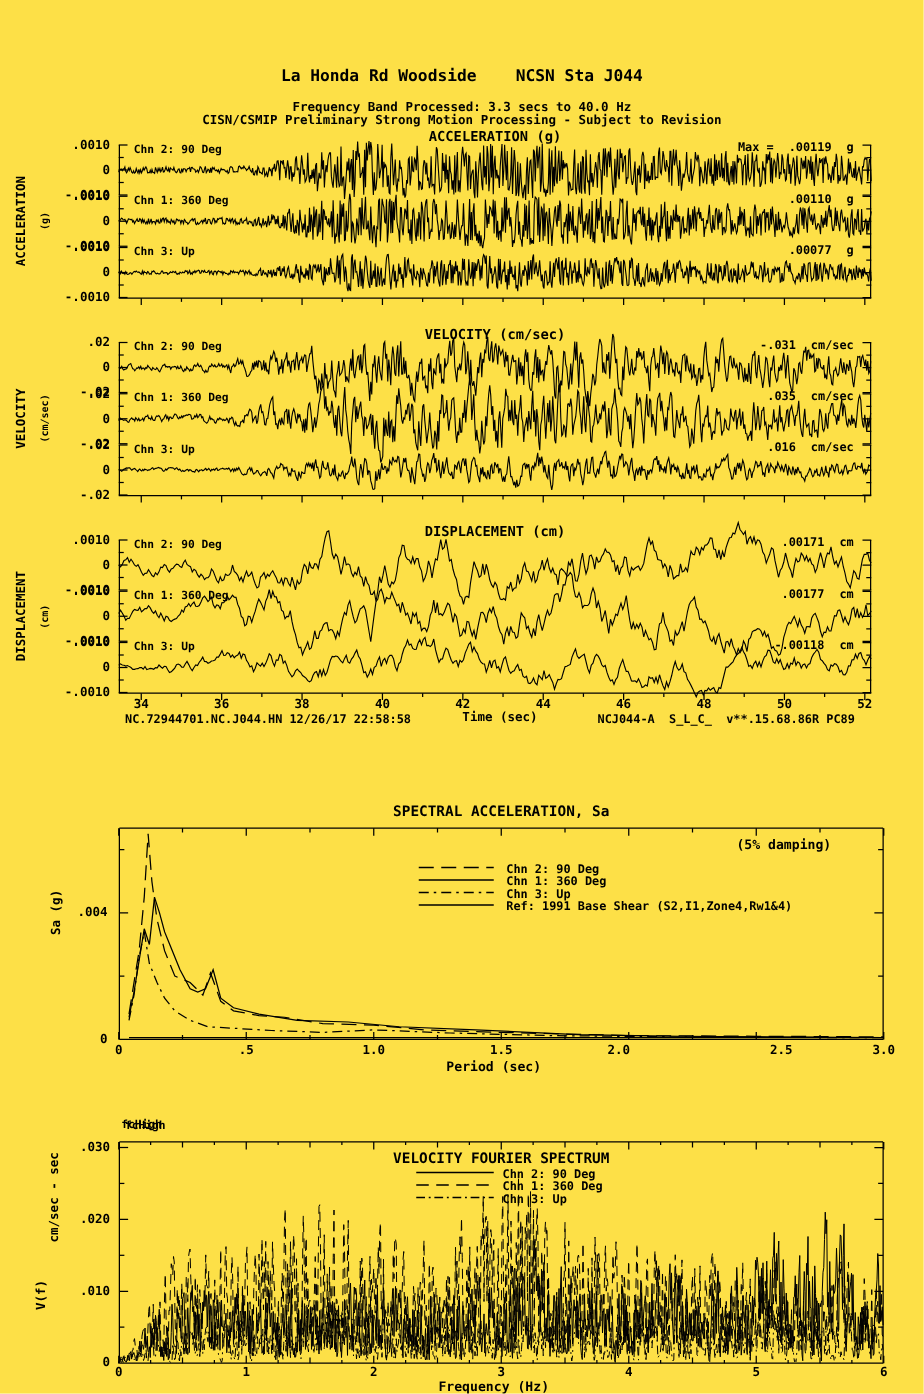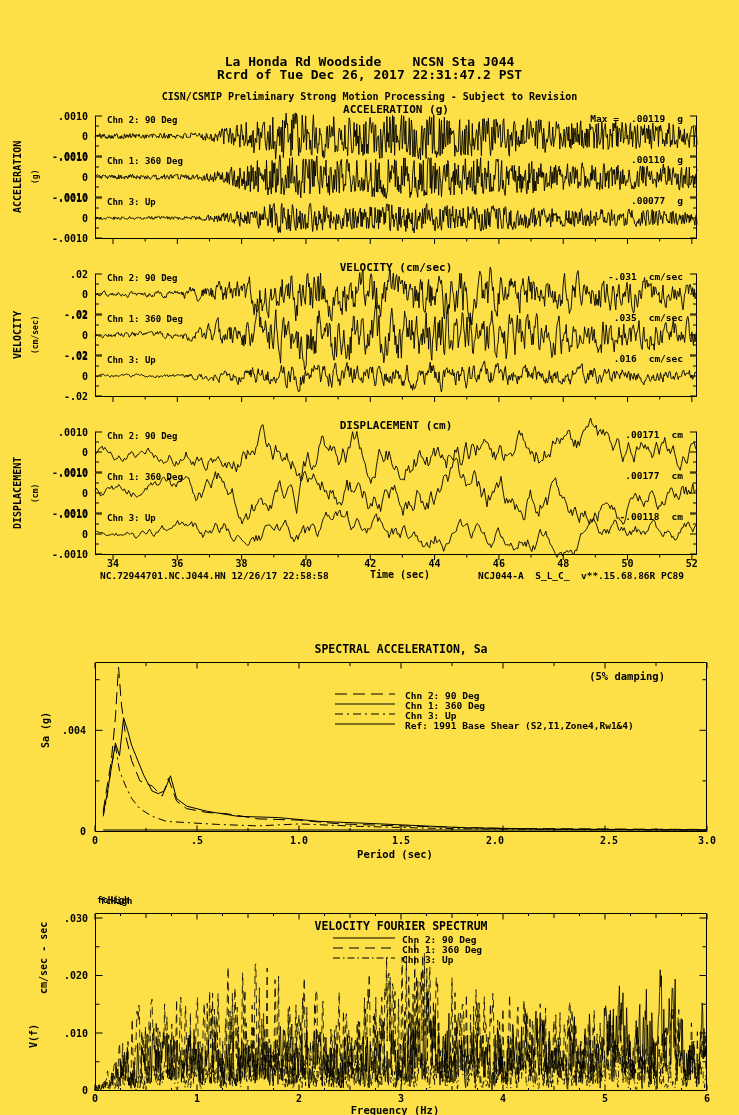--- a/index.html
+++ b/index.html
@@ -16,21 +16,21 @@
   .f8{font-size:8px}.f9{font-size:9px}.f95{font-size:9.5px}.f10{font-size:10px}
   .f105{font-size:10.5px}.f11{font-size:11px}.f115{font-size:11.5px}.f13{font-size:13px}
   svg{position:absolute;overflow:visible}
 </style>
 </head>
 <body>
 
 <div class="page" id="page">
 
   <div class="ctr b f13" style="top:54px">La Honda Rd Woodside    NCSN Sta J044</div>
-  <div class="ctr b f13" style="top:67px">Rcrd of Tue Dec 26, 2017 22:31:47.2 PST</div>
+  <div class="ctr b f10" style="top:81px">Frequency Band Processed: 3.3 secs to 40.0 Hz</div>
   <div class="ctr b f10" style="top:91px">CISN/CSMIP Preliminary Strong Motion Processing - Subject to Revision</div>
 
   <div class="pctr612 b f115" style="top:642px">SPECTRAL ACCELERATION, Sa</div>
   <div class="rt b f105" style="left:540px;top:670px;width:125px">(5% damping)</div>
   <div class="vt f10" style="left:40px;top:700px;height:60px">Sa (g)</div>
   <div class="rt b f10" style="left:38px;top:725px;width:48px">.004</div>
   <div class="rt b f10" style="left:38px;top:826px;width:48px">0</div>
   <div class="abs b f105" style="left:295px;top:848px;width:200px;text-align:center">Period (sec)</div>
 
   <div class="pctr612 b f115" style="top:919px">VELOCITY FOURIER SPECTRUM</div>
@@ -270,21 +270,21 @@
       <path d="M8.2,149.3 L12.2,124.0 L16.3,98.7 L20.4,55.7 L23.5,5.1 L26.5,43.0 L30.6,73.4 L36.7,98.7 L44.9,118.9 L57.1,124.0 L67.3,134.1 L73.4,116.4 L81.6,139.1 L91.8,146.7 L112.2,150.5 L132.6,151.8 L163.2,156.9 L204.0,158.1 L244.8,161.9 L306.0,163.9 L408.0,166.5 L510.0,167.0 L612.0,167.5" fill="none" stroke="#000" stroke-width="1" stroke-dasharray="12 6"></path>
       <path d="M8.2,151.8 L12.2,131.6 L16.3,106.3 L20.4,81.0 L24.5,93.6 L28.6,55.7 L32.6,68.3 L36.7,83.5 L40.8,93.6 L49.0,113.8 L57.1,129.0 L63.2,131.6 L69.4,129.0 L75.5,113.8 L81.6,136.6 L91.8,144.2 L112.2,149.3 L142.8,154.3 L183.6,155.6 L224.4,159.4 L285.6,161.9 L367.2,165.7 L448.8,167.0 L612.0,168.0" fill="none" stroke="#000" stroke-width="1"></path>
       <path d="M8.2,154.3 L12.2,134.1 L16.3,103.7 L20.4,83.5 L24.5,108.8 L30.6,124.0 L36.7,136.6 L44.9,146.7 L57.1,154.3 L71.4,159.4 L91.8,160.6 L122.4,162.4 L163.2,163.9 L204.0,161.9 L265.2,164.4 L346.8,166.5 L448.8,167.5 L612.0,168.2" fill="none" stroke="#000" stroke-width="1" stroke-dasharray="8 4 2 4"></path>
       <path d="M8.2,168.0 L612.0,168.0" fill="none" stroke="#000" stroke-width="1"></path>
     </svg>
     <div class="b f10 abs" style="left: 78px; top: 835px; width: 34px; text-align: center;">0</div>
     <div class="b f10 abs" style="left: 180px; top: 835px; width: 34px; text-align: center;">.5</div>
     <div class="b f10 abs" style="left: 282px; top: 835px; width: 34px; text-align: center;">1.0</div>
     <div class="b f10 abs" style="left: 384px; top: 835px; width: 34px; text-align: center;">1.5</div>
     <div class="b f10 abs" style="left: 486px; top: 835px; width: 34px; text-align: left;">2.0</div>
-    <div class="b f10 abs" style="left: 592px; top: 835px; width: 34px; text-align: center;">2.5</div>
+    <div class="b f10 abs" style="left: 616px; top: 835px; width: 34px; text-align: left;">2.5</div>
     <div class="b f10 abs" style="left: 690px; top: 835px; width: 34px; text-align: center;">3.0</div>
     <svg width="60" height="4" style="position: absolute; overflow: visible; left: 335px; top: 693px;">
       <line x1="0" y1="1" x2="60" y2="1" stroke="#000" stroke-width="1.2" stroke-dasharray="12 6"></line>
     </svg>
     <div class="b f95 abs" style="left: 405px; top: 690px;">Chn 2: 90 Deg</div>
     <svg width="60" height="4" style="position: absolute; overflow: visible; left: 335px; top: 703px;">
       <line x1="0" y1="1" x2="60" y2="1" stroke="#000" stroke-width="1.2"></line>
     </svg>
     <div class="b f95 abs" style="left: 405px; top: 700px;">Chn 1: 360 Deg</div>
     <svg width="60" height="4" style="position: absolute; overflow: visible; left: 335px; top: 713px;">

